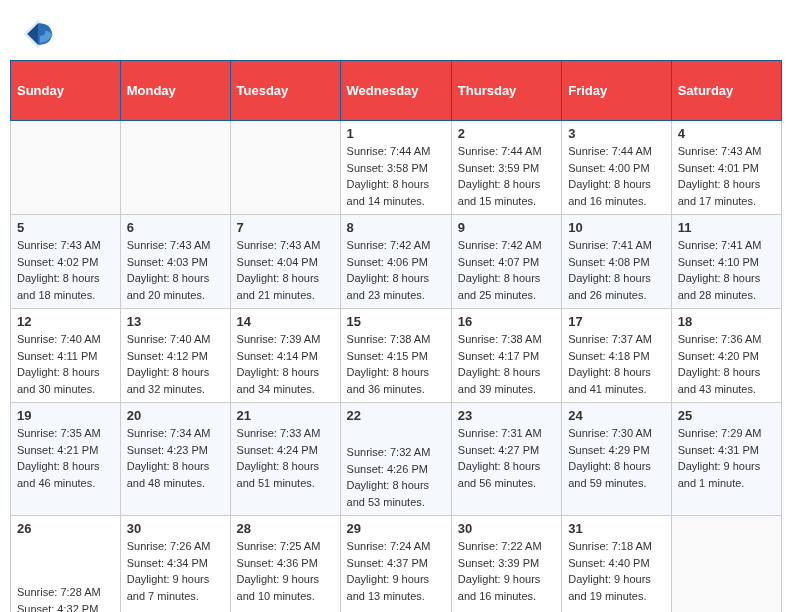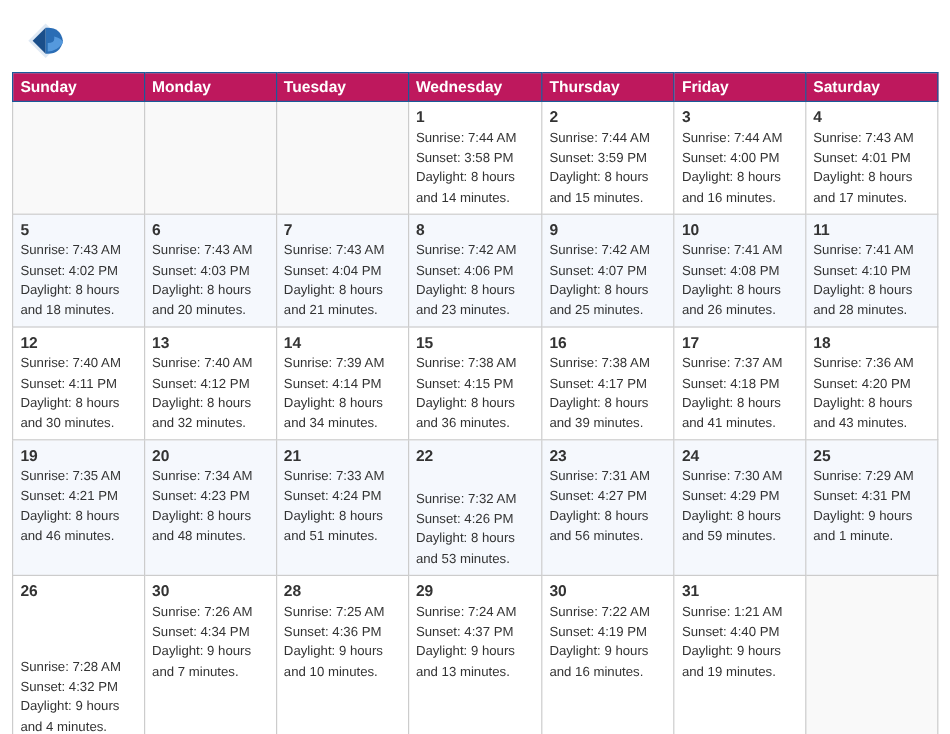--- a/index.html
+++ b/index.html
@@ -55,25 +55,25 @@
     .calendar {
       width: 100%;
       border-collapse: collapse;
       margin: 0 0 0 0;
       padding: 0 10px;
     }
     .calendar-wrap {
       padding: 0 10px 10px 10px;
     }
     .cal-header th {
-      background: #be185d;
+      background: #ef4444;
       color: #fff;
       font-size: 13px;
       font-weight: bold;
-      padding: 4px 6px;
+      padding: 22px 6px;
       text-align: left;
       border: 1px solid #1a5a9a;
     }
     .cal-row td {
       border: 1px solid #ccc;
       vertical-align: top;
       padding: 5px 6px;
       width: 113px;
       min-height: 80px;
       font-size: 11px;
@@ -346,27 +346,27 @@
           <td>
             <span class="day-num">29</span>
             <div class="day-info" style="white-space: pre-line;">Sunrise: 7:24 AM
 Sunset: 4:37 PM
 Daylight: 9 hours
 and 13 minutes.</div>
           </td>
           <td>
             <span class="day-num">30</span>
             <div class="day-info" style="white-space: pre-line;">Sunrise: 7:22 AM
-Sunset: 4:19 PM
+Sunset: 3:39 PM
 Daylight: 9 hours
 and 16 minutes.</div>
           </td>
           <td>
             <span class="day-num">31</span>
-            <div class="day-info" style="white-space: pre-line;">Sunrise: 1:21 AM
+            <div class="day-info" style="white-space: pre-line;">Sunrise: 7:18 AM
 Sunset: 4:40 PM
 Daylight: 9 hours
 and 19 minutes.</div>
           </td>
           <td class="empty-cell"></td>
         </tr>
       </tbody>
   </table>
 </div>
 

